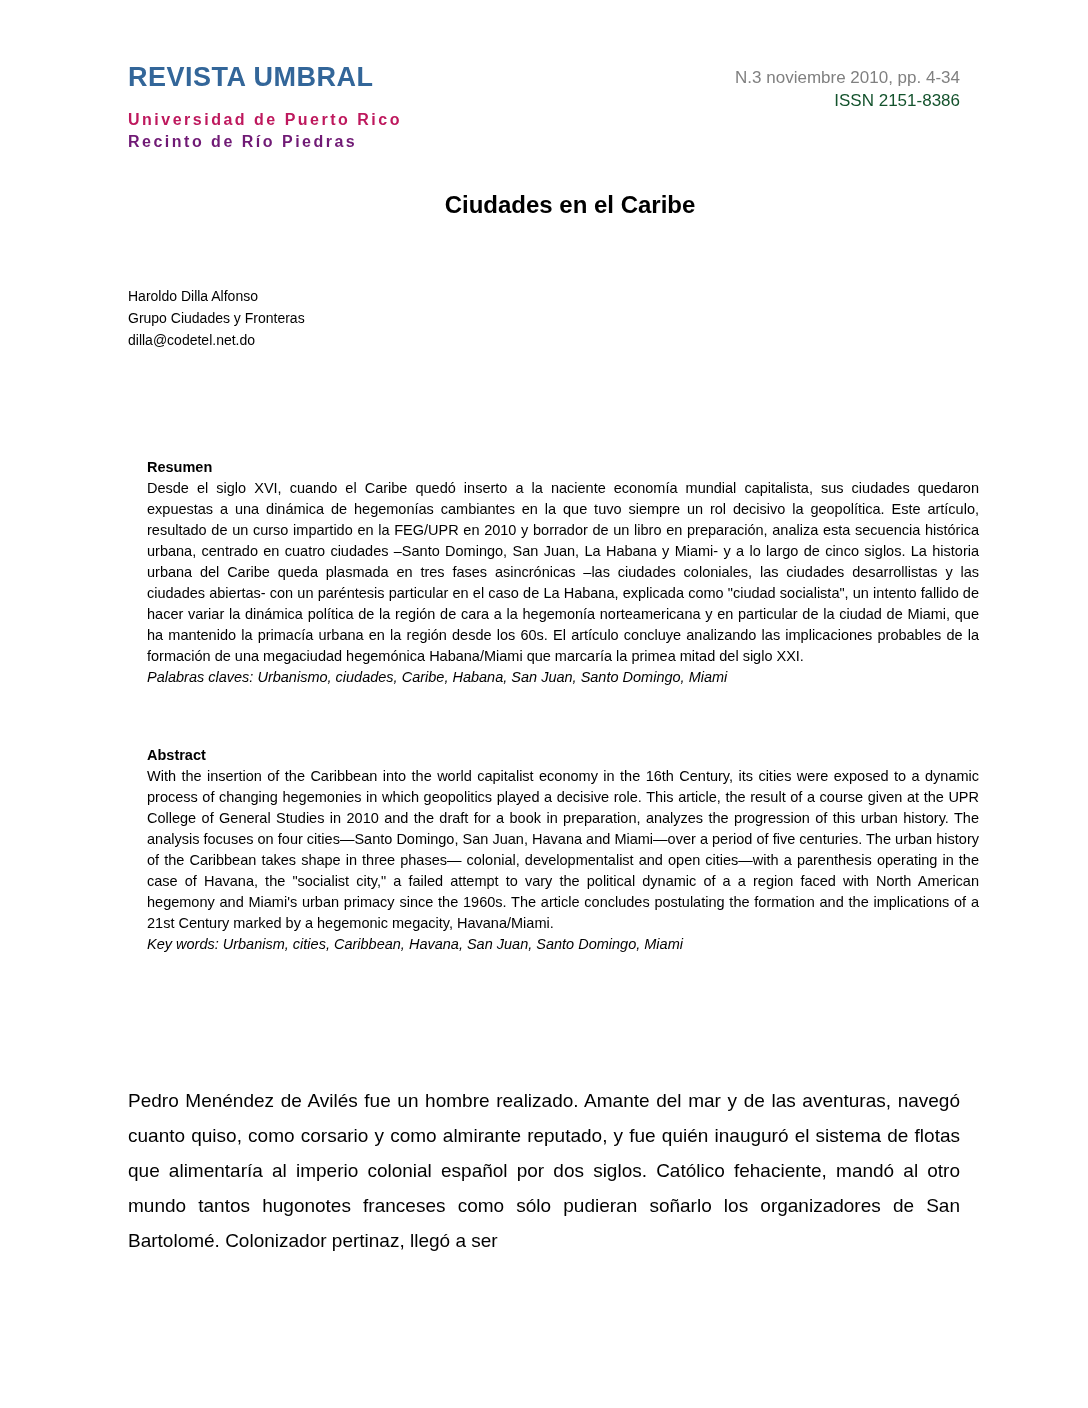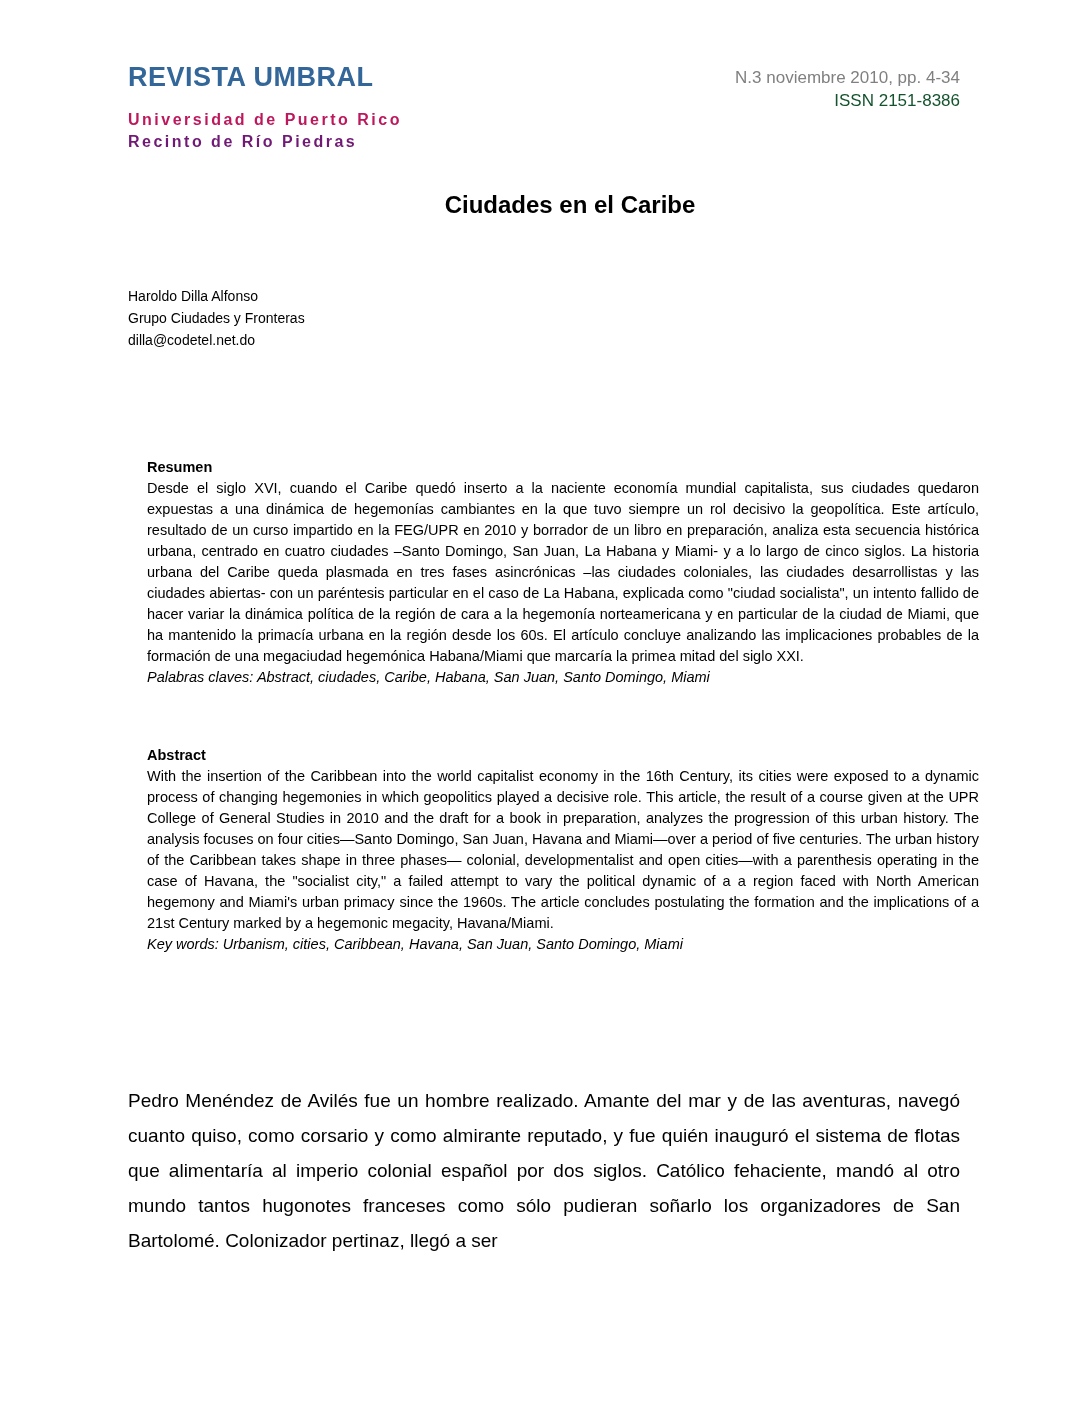--- a/index.html
+++ b/index.html
@@ -135,21 +135,21 @@
 
   <div class="author-block">
     <div>Haroldo Dilla Alfonso</div>
     <div>Grupo Ciudades y Fronteras</div>
     <div>dilla@codetel.net.do</div>
   </div>
 
   <div class="section section-resumen">
     <div class="section-heading">Resumen</div>
     <div class="section-body">Desde el siglo XVI, cuando el Caribe quedó inserto a la naciente economía mundial capitalista, sus ciudades quedaron expuestas a una dinámica de hegemonías cambiantes en la que tuvo siempre un rol decisivo la geopolítica. Este artículo, resultado de un curso impartido en la FEG/UPR en 2010 y borrador de un libro en preparación, analiza esta secuencia histórica urbana, centrado en cuatro ciudades –Santo Domingo, San Juan, La Habana y Miami- y a lo largo de cinco siglos. La historia urbana del Caribe queda plasmada en tres fases asincrónicas –las ciudades coloniales, las ciudades desarrollistas y las ciudades abiertas- con un paréntesis particular en el caso de La Habana, explicada como "ciudad socialista", un intento fallido de hacer variar la dinámica política de la región de cara a la hegemonía norteamericana y en particular de la ciudad de Miami, que ha mantenido la primacía urbana en la región desde los 60s. El artículo concluye analizando las implicaciones probables de la formación de una megaciudad hegemónica Habana/Miami que marcaría la primea mitad del siglo XXI.</div>
-    <div class="section-keywords">Palabras claves: Abstract, ciudades, Caribe, Habana, San Juan, Santo Domingo, Miami</div>
+    <div class="section-keywords">Palabras claves: Urbanismo, ciudades, Caribe, Habana, San Juan, Santo Domingo, Miami</div>
   </div>
 
   <div class="section section-abstract">
     <div class="section-heading">Abstract</div>
     <div class="section-body">With the insertion of the Caribbean into the world capitalist economy in the 16th Century, its cities were exposed to a dynamic process of changing hegemonies in which geopolitics played a decisive role.  This article, the result of a course given at the UPR College of General Studies in 2010 and the draft for a book in preparation, analyzes the progression of this urban history.  The analysis focuses on four cities—Santo Domingo, San Juan, Havana and Miami—over a period of five centuries. The urban history of the Caribbean takes shape in three phases— colonial,  developmentalist and open cities—with a parenthesis operating in the case of Havana, the "socialist city," a failed attempt to vary the political dynamic of a a region faced with North American hegemony and Miami's urban primacy since the 1960s.  The article concludes postulating the formation and the implications of  a 21st Century marked by a hegemonic megacity, Havana/Miami.</div>
     <div class="section-keywords">Key words: Urbanism, cities, Caribbean, Havana, San Juan, Santo Domingo, Miami</div>
   </div>
 
   <div class="body-text">Pedro Menéndez de Avilés fue un hombre realizado. Amante del mar y de las aventuras, navegó cuanto quiso, como corsario y como almirante reputado, y fue quién inauguró el sistema de flotas que alimentaría al imperio colonial español por dos siglos. Católico fehaciente, mandó al otro mundo tantos hugonotes franceses como sólo pudieran soñarlo los organizadores de San Bartolomé. Colonizador pertinaz, llegó a ser</div>
 

